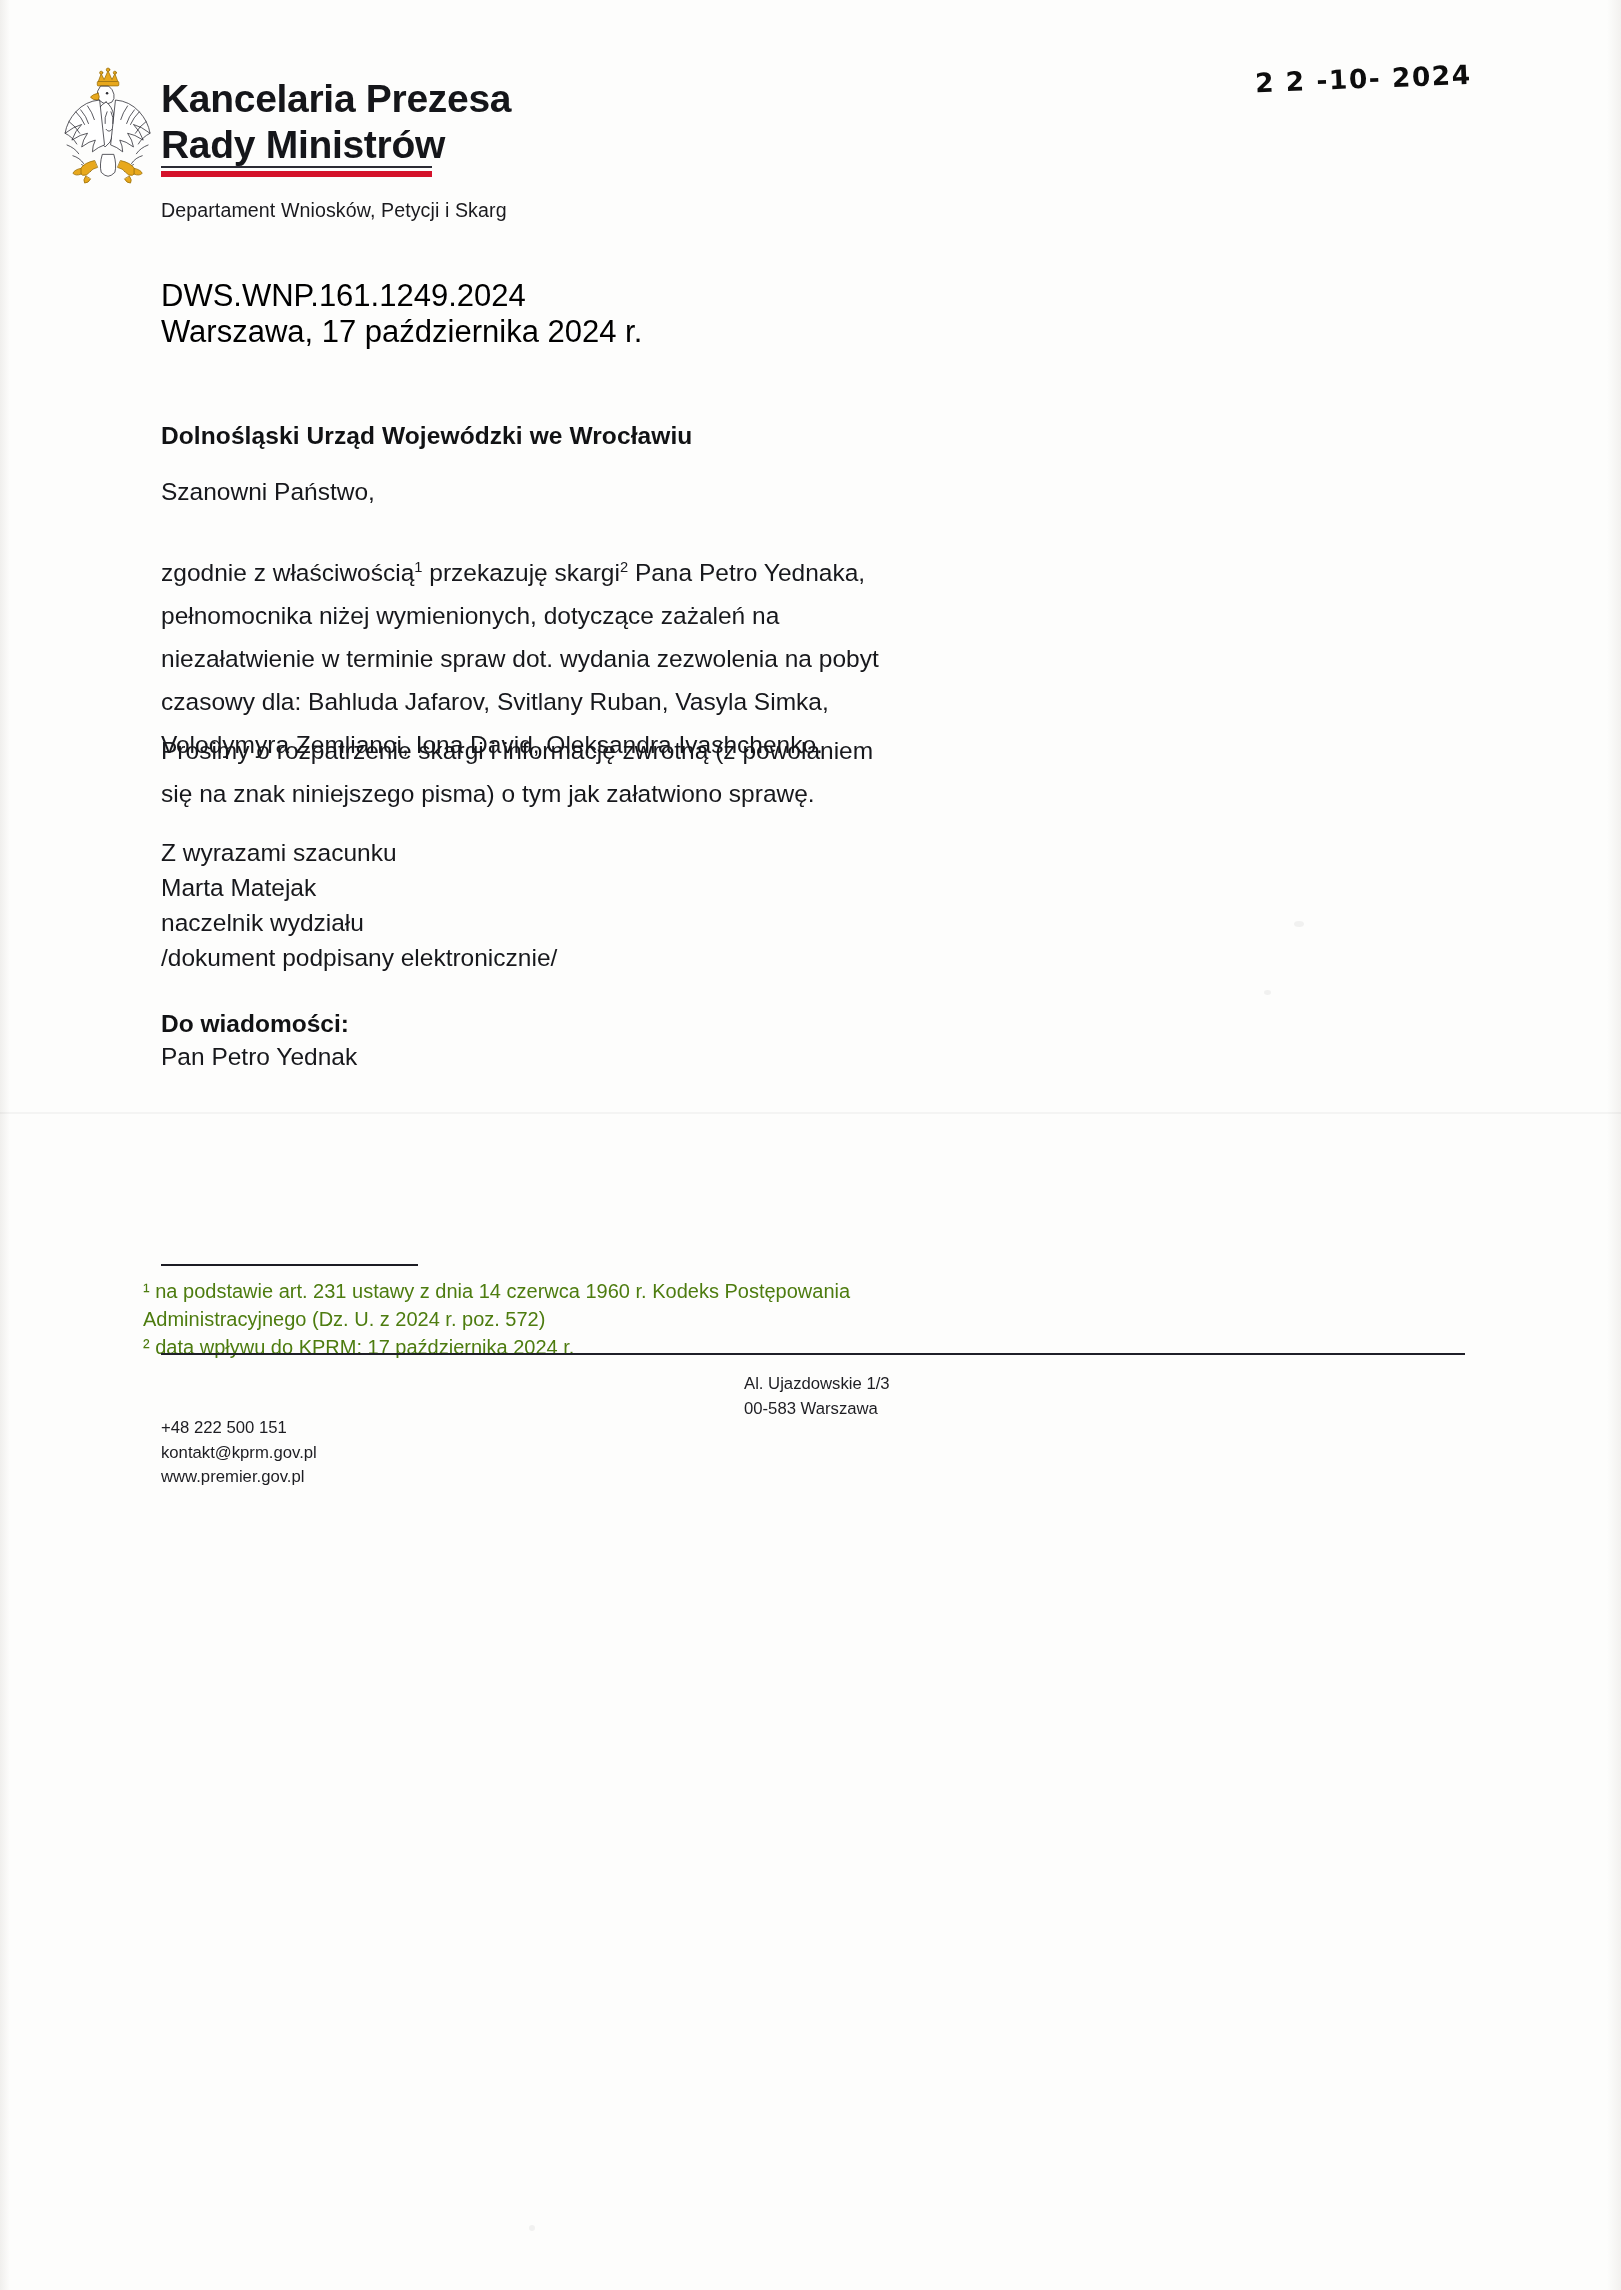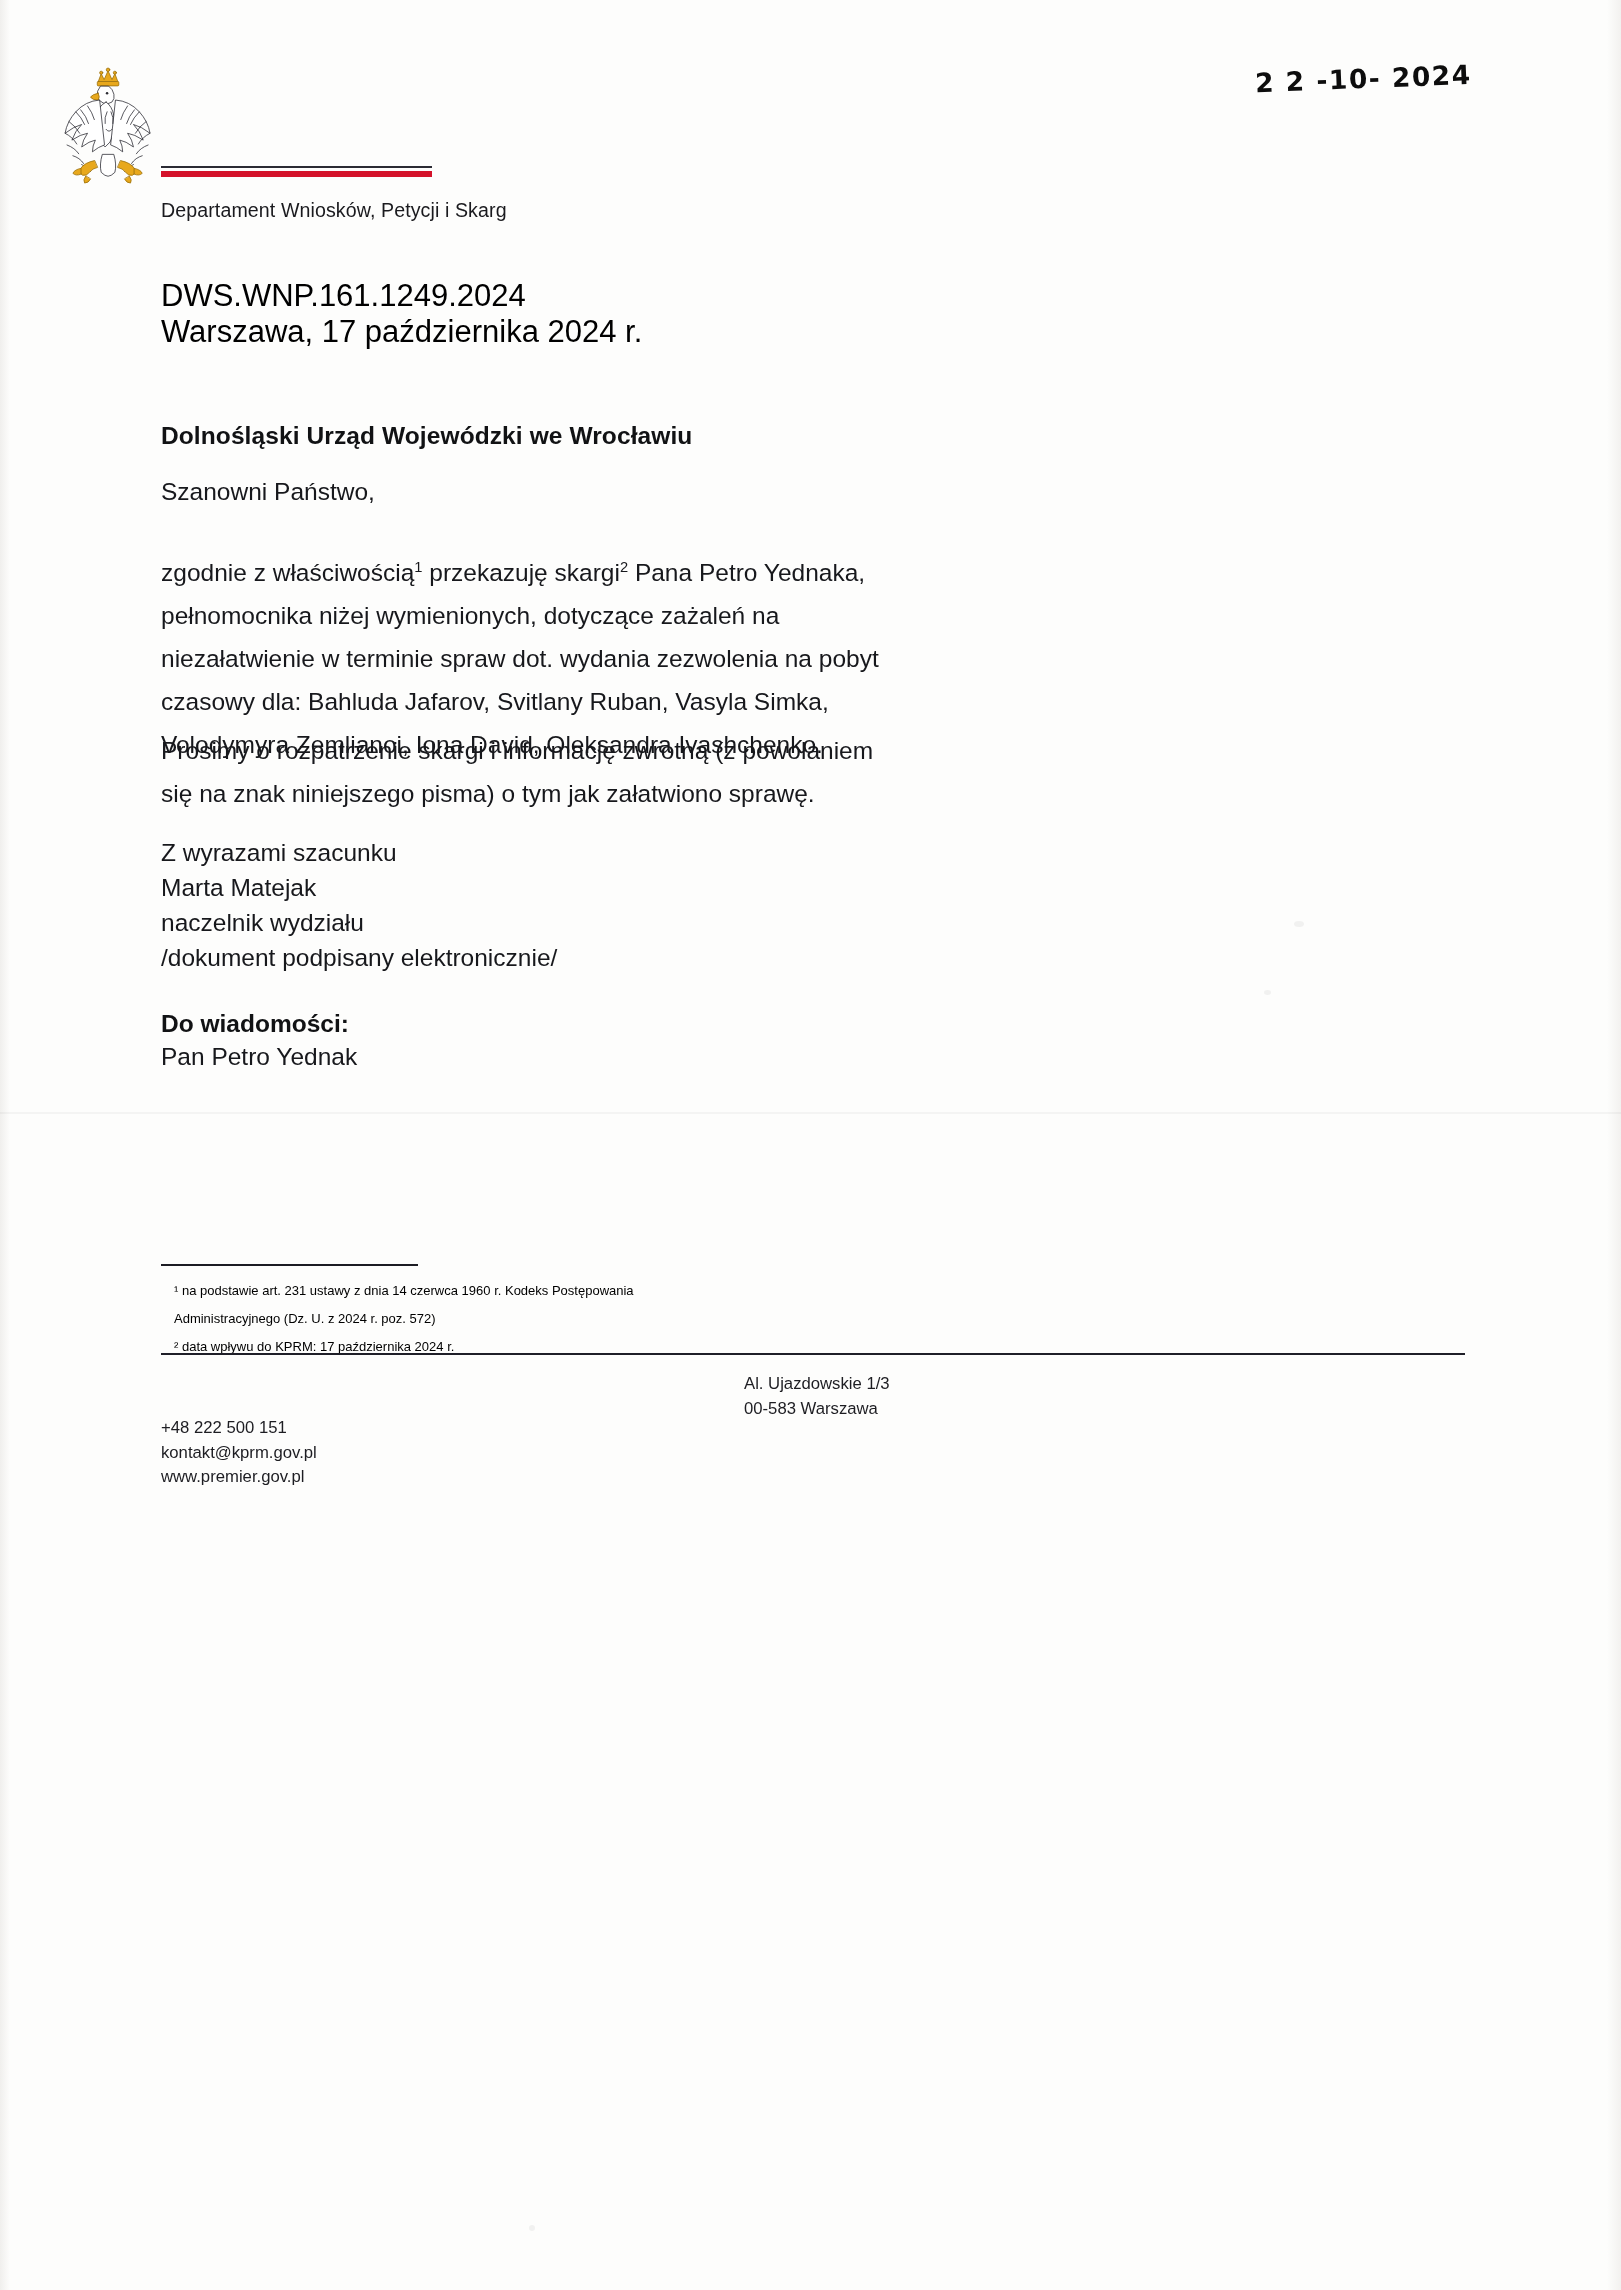--- a/index.html
+++ b/index.html
@@ -194,26 +194,26 @@
   .footnote-rule {
     position: absolute;
     left: 161px;
     top: 1264px;
     width: 257px;
     height: 2px;
     background: #1c1c24;
   }
   .footnotes {
     position: absolute;
-    left: 174px;
+    left: 143px;
     top: 1277px;
     width: 745px;
-    font-size: 13px;
+    font-size: 20px;
     line-height: 28px;
-    color: #000000;
+    color: #4d7c0f;
   }
   .footnotes .fn-line { white-space: nowrap; }
 
   .footer-rule {
     position: absolute;
     left: 161px;
     top: 1353px;
     width: 1304px;
     height: 2px;
     background: #1f1f28;
@@ -290,20 +290,22 @@
         <path d="M31 118 q-3 4 -1 7 q4 0 6 -4 z" fill="#e8a81c" stroke="#9a6f0c"></path>
         <path d="M67 102 q10 2 14 8 q2 5 -2 7 q-4 1 -7 -3 q-3 -4 -8 -5 z" fill="#e8a81c" stroke="#9a6f0c"></path>
         <path d="M81 110 q6 1 8 5 q-3 3 -8 1 z" fill="#e8a81c" stroke="#9a6f0c"></path>
         <path d="M76 118 q3 4 1 7 q-4 0 -6 -4 z" fill="#e8a81c" stroke="#9a6f0c"></path>
 
         <path d="M53 52 q-3 6 -2 12 M57 52 q3 6 2 12 M52 70 q3 4 6 0" fill="none"></path>
       </g>
     </svg>
   </div>
 
+  <div class="org-title">Kancelaria Prezesa
+Rady Ministrów</div>
 
   <div class="brand-rule">
     <div class="dark"></div>
     <div class="red"></div>
   </div>
 
   <div class="dept">Departament Wniosków, Petycji i Skarg</div>
 
   <div class="date-stamp">2 2  -10-  2024</div>
 

